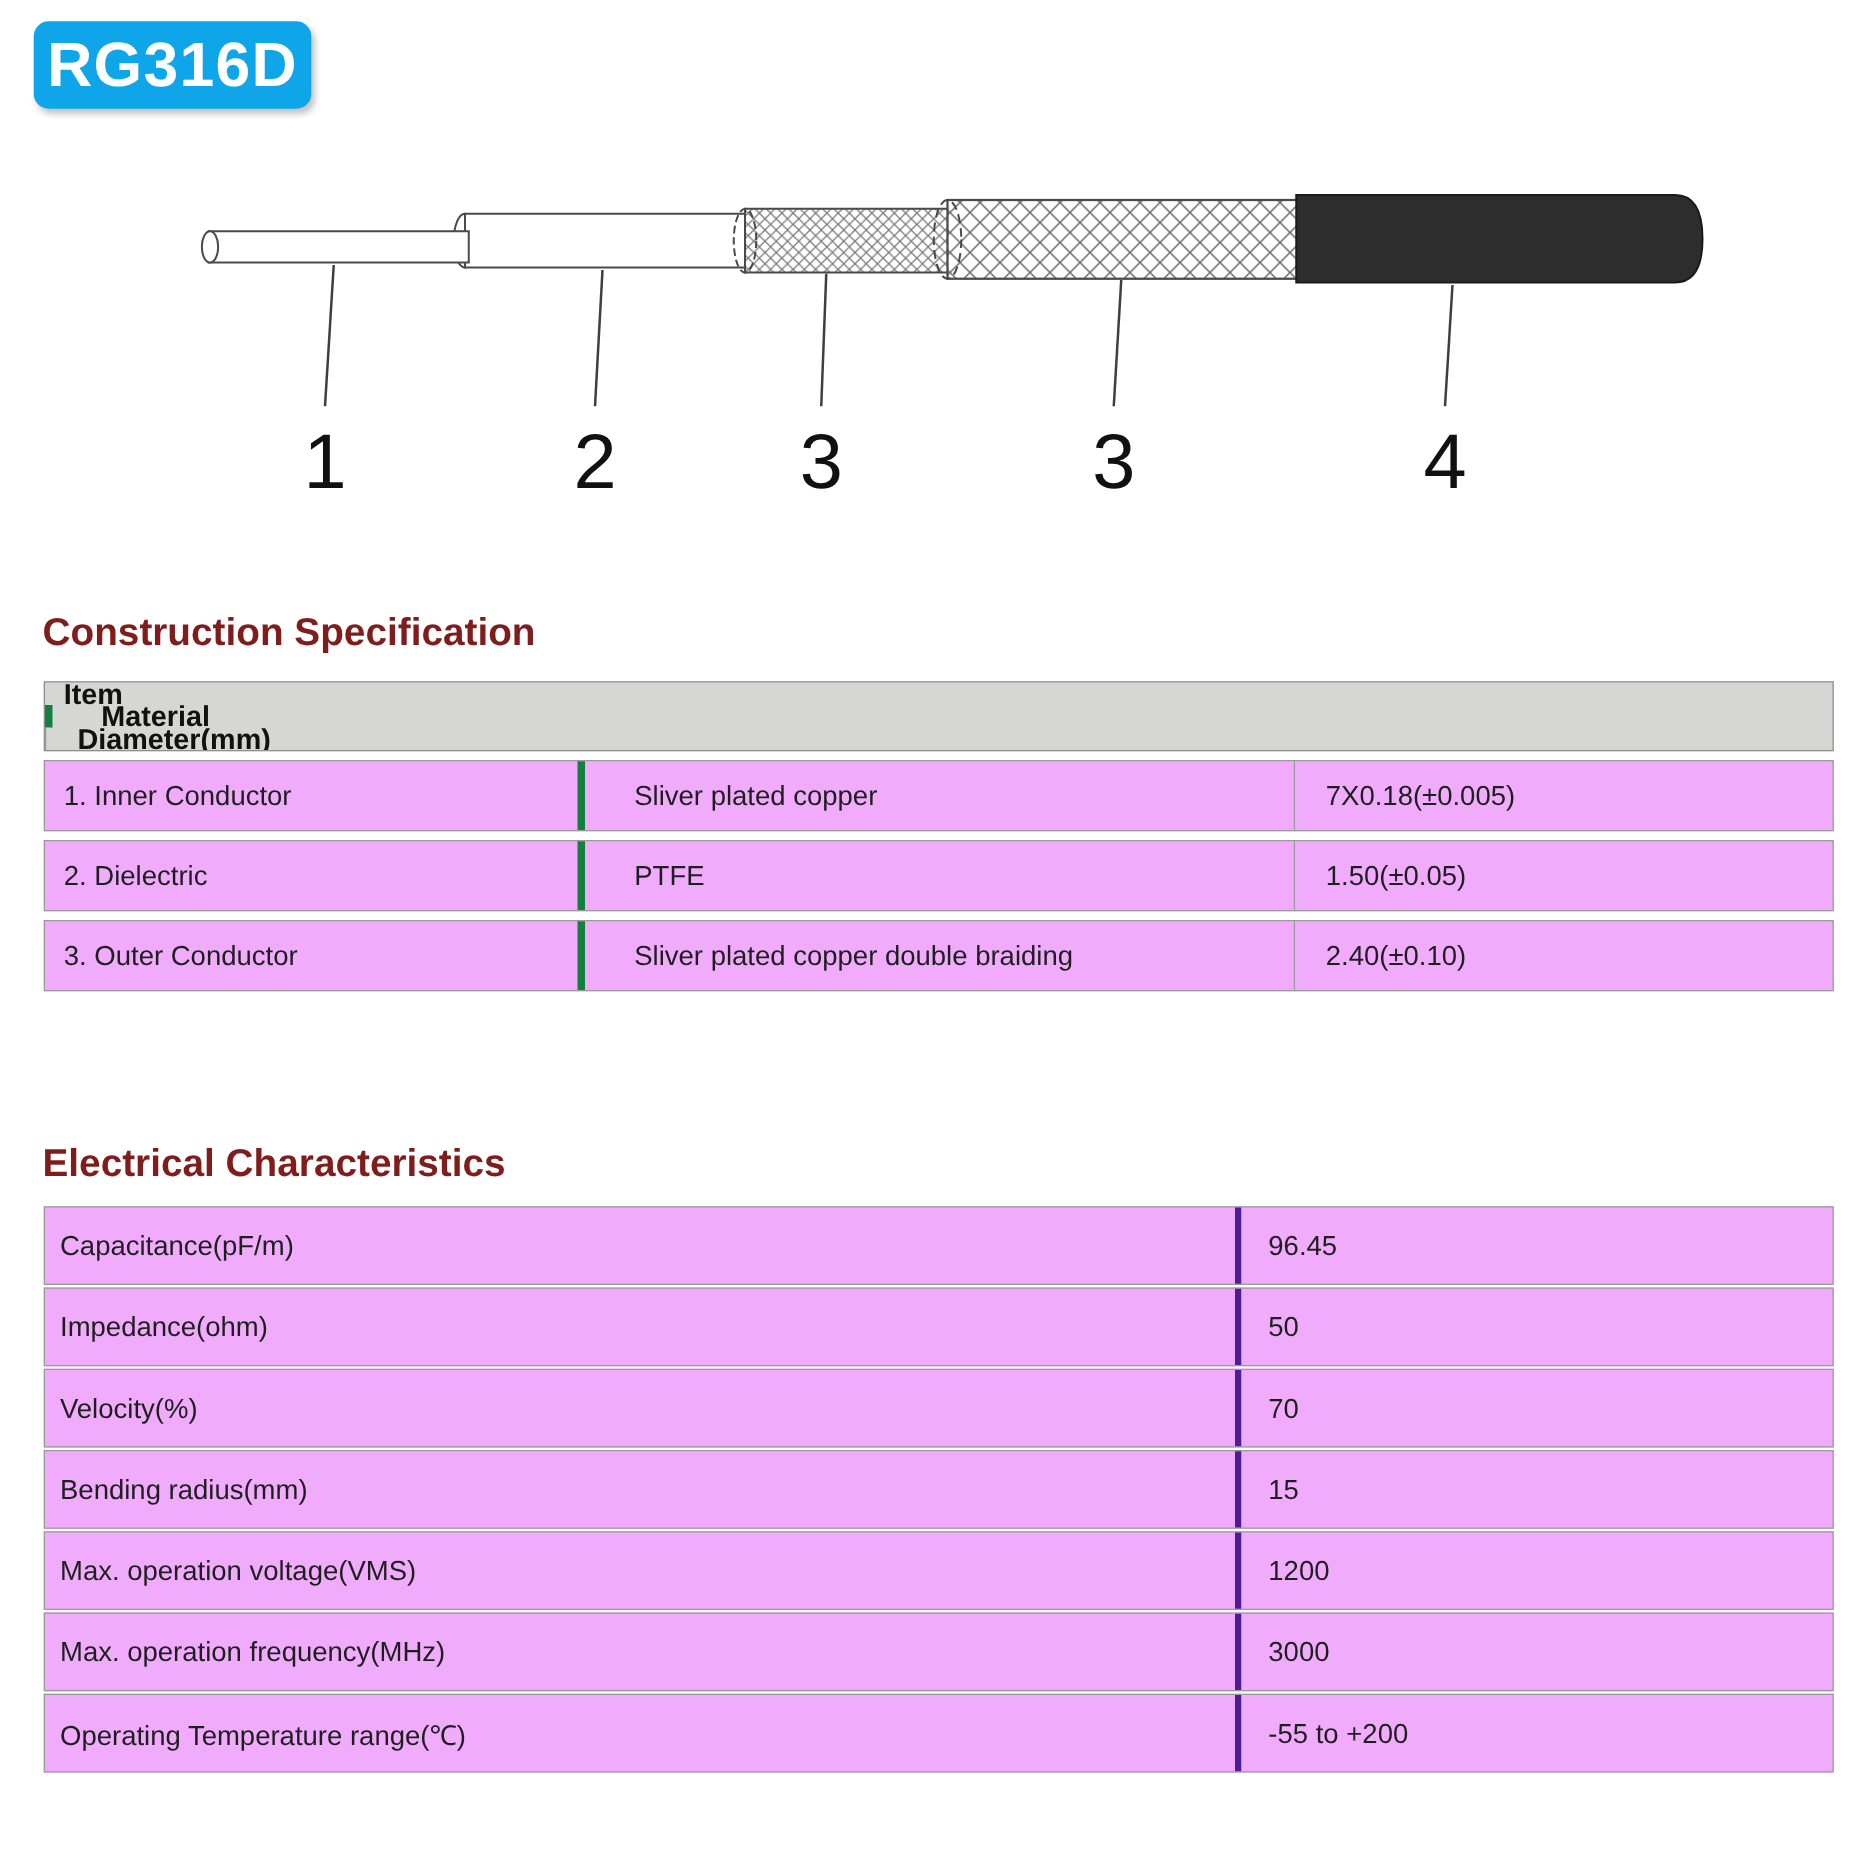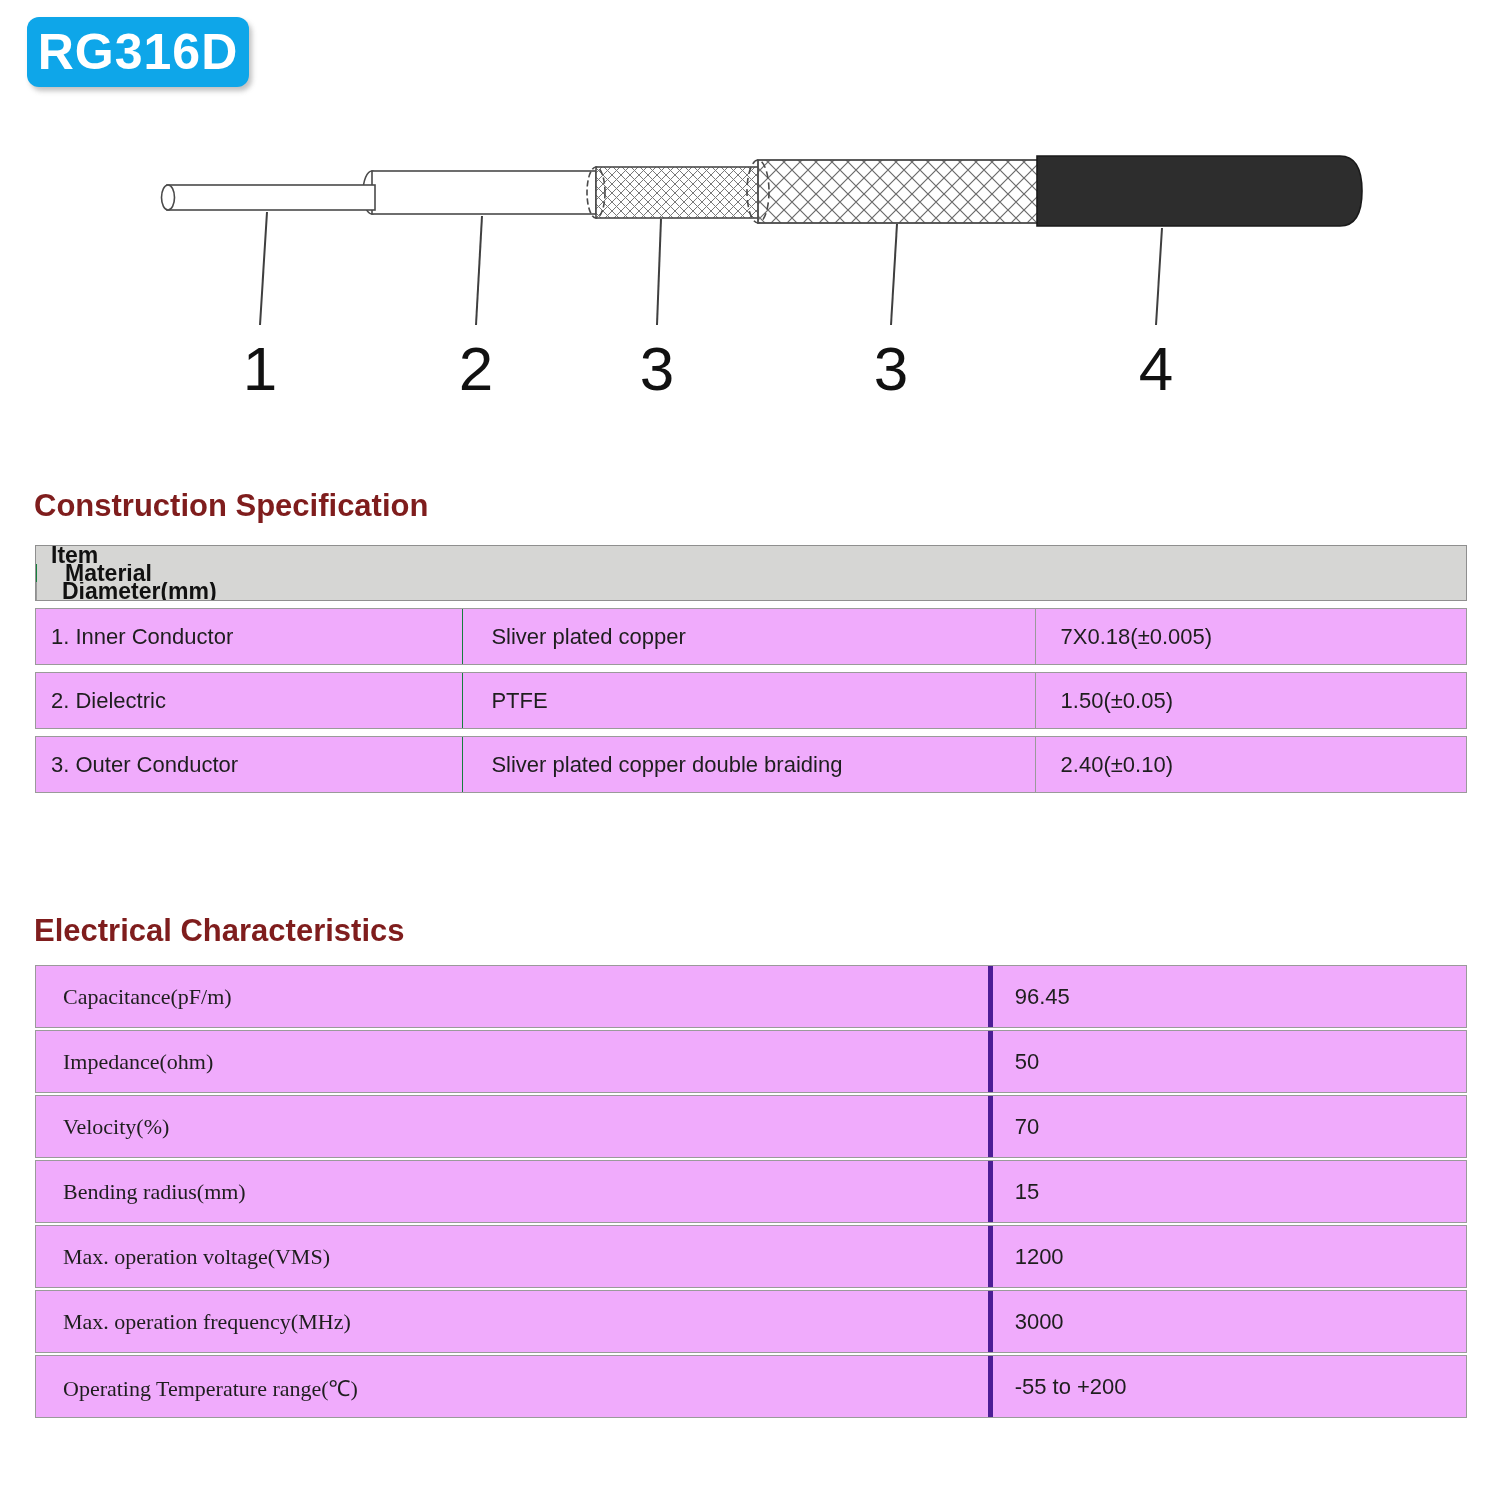--- a/index.html
+++ b/index.html
@@ -34,23 +34,23 @@
   }
   .trow.head { background:#d6d6d4; border-color:#8f8f8f; height:56px; margin-bottom:7px;flex-direction:column; }
   #construction-table .trow.body { height:57px; margin-bottom:7px; }
   #electrical-table   .trow.body { height:63px; margin-bottom:2px; }
   .cell {
     display:flex; align-items:center; box-sizing:border-box;
     font-size:22px; color:#1e1e1e; white-space:nowrap; overflow:hidden;
   }
   .trow.head .cell { font-size:23px; font-weight:bold; color:#111; }
   .c1 { width:427px; padding-left:15px; }
-  .c2 { width:573px; padding-left:28px; border-left:1px solid #15803d; }
+  .c2 { width:573px; padding-left:39px; border-left:6px solid #15803d; }
   .c3 { width:432px; padding-left:25px; border-left:1px solid #9a9a9a; }
-  .e1 { width:953px; padding-left:27px;font-family:Liberation Serif, serif; }
+  .e1 { width:953px; padding-left:12px; }
   .e2 { width:479px; padding-left:22px; border-left:5px solid #4c1d95; }
 </style>
 </head>
 <body>
 
 <div id="canvas">
 
   <div class="badge">
     <span>RG316D</span>
   </div>

